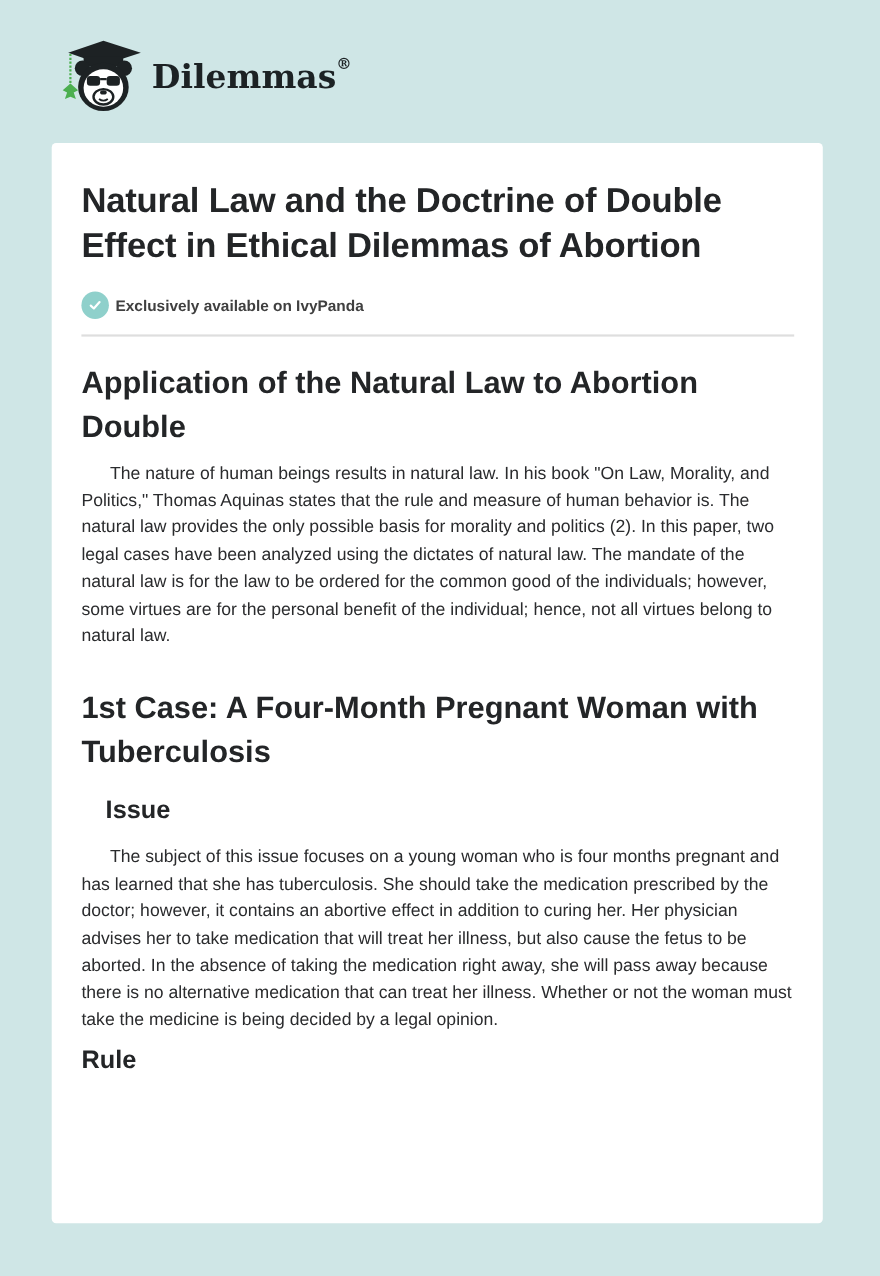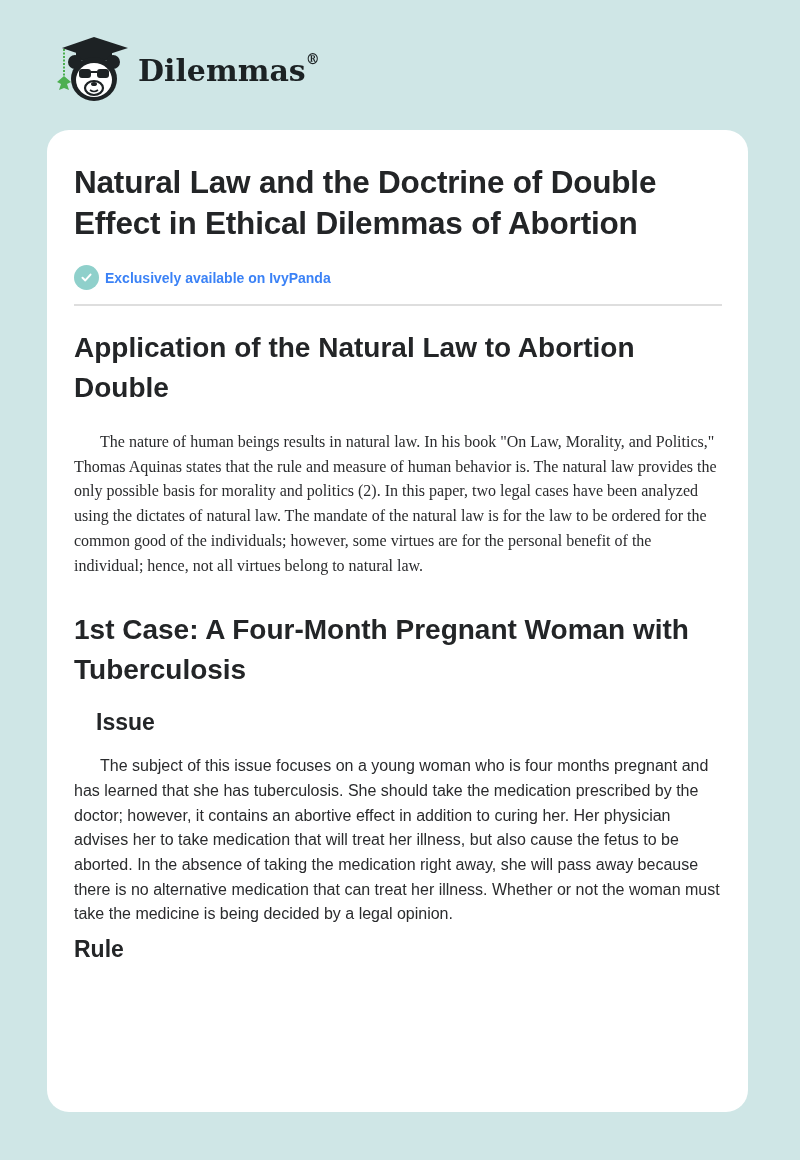--- a/index.html
+++ b/index.html
@@ -21,47 +21,47 @@
   }
   .logo-icon { width:86px; height:72px; margin-right:4px; }
   .brand-name {
     font-family:"DejaVu Serif", serif; font-weight:bold;
     font-size:30px; color:#1c2224;
   }
   .brand-name sup { font-size:14px; vertical-align:super; position:relative; top:-6px; }
 
   .card {
     position:absolute; left:47px; top:130px; width:701px; height:982px;
-    background:#ffffff; border-radius:22px; overflow:hidden;
+    background:#ffffff; border-radius:4px; overflow:hidden;
   }
   .card-inner { padding:32px 26px 0 27px; }
   h1 {
     margin:0; font-size:31.5px; line-height:41px; font-weight:bold;
     color:#232527; letter-spacing:-0.2px;
   }
   .exclusive {
     display:flex; align-items:center; margin-top:21px;
   }
   .check-badge {
     width:25px; height:25px; border-radius:50%; background:#8fd0cb;
     display:flex; align-items:center; justify-content:center; margin-right:6px;
   }
-  .exclusive-label { font-size:14px; font-weight:bold; color:#3b82f6; }
+  .exclusive-label { font-size:14px; font-weight:bold; color:#404040; }
   .divider { height:2px; background:#dedede; margin-top:14px; }
   h2 {
     margin:22px 0 0 0; font-size:28px; line-height:40px; font-weight:bold;
     color:#232527;
   }
   h3 {
     margin:14px 0 0 0; font-size:23px; line-height:30px; font-weight:bold; color:#232527;
   }
   p {
     margin:0; font-size:16px; line-height:24.7px; color:#2a2b2d; text-indent:26px;
   }
-  .p-app { margin-top:22px;font-family:Liberation Serif, serif; }
+  .p-app { margin-top:11px; }
   .h2-case { margin-top:32px; }
   .h3-issue { margin-top:17px;margin-left:22px; }
   .p-issue { margin-top:17px; }
   .h3-rule { margin-top:7px; }
   .p-rule { margin-top:18px; }
 </style>
 </head>
 <body>
 
 <header class="brand">

